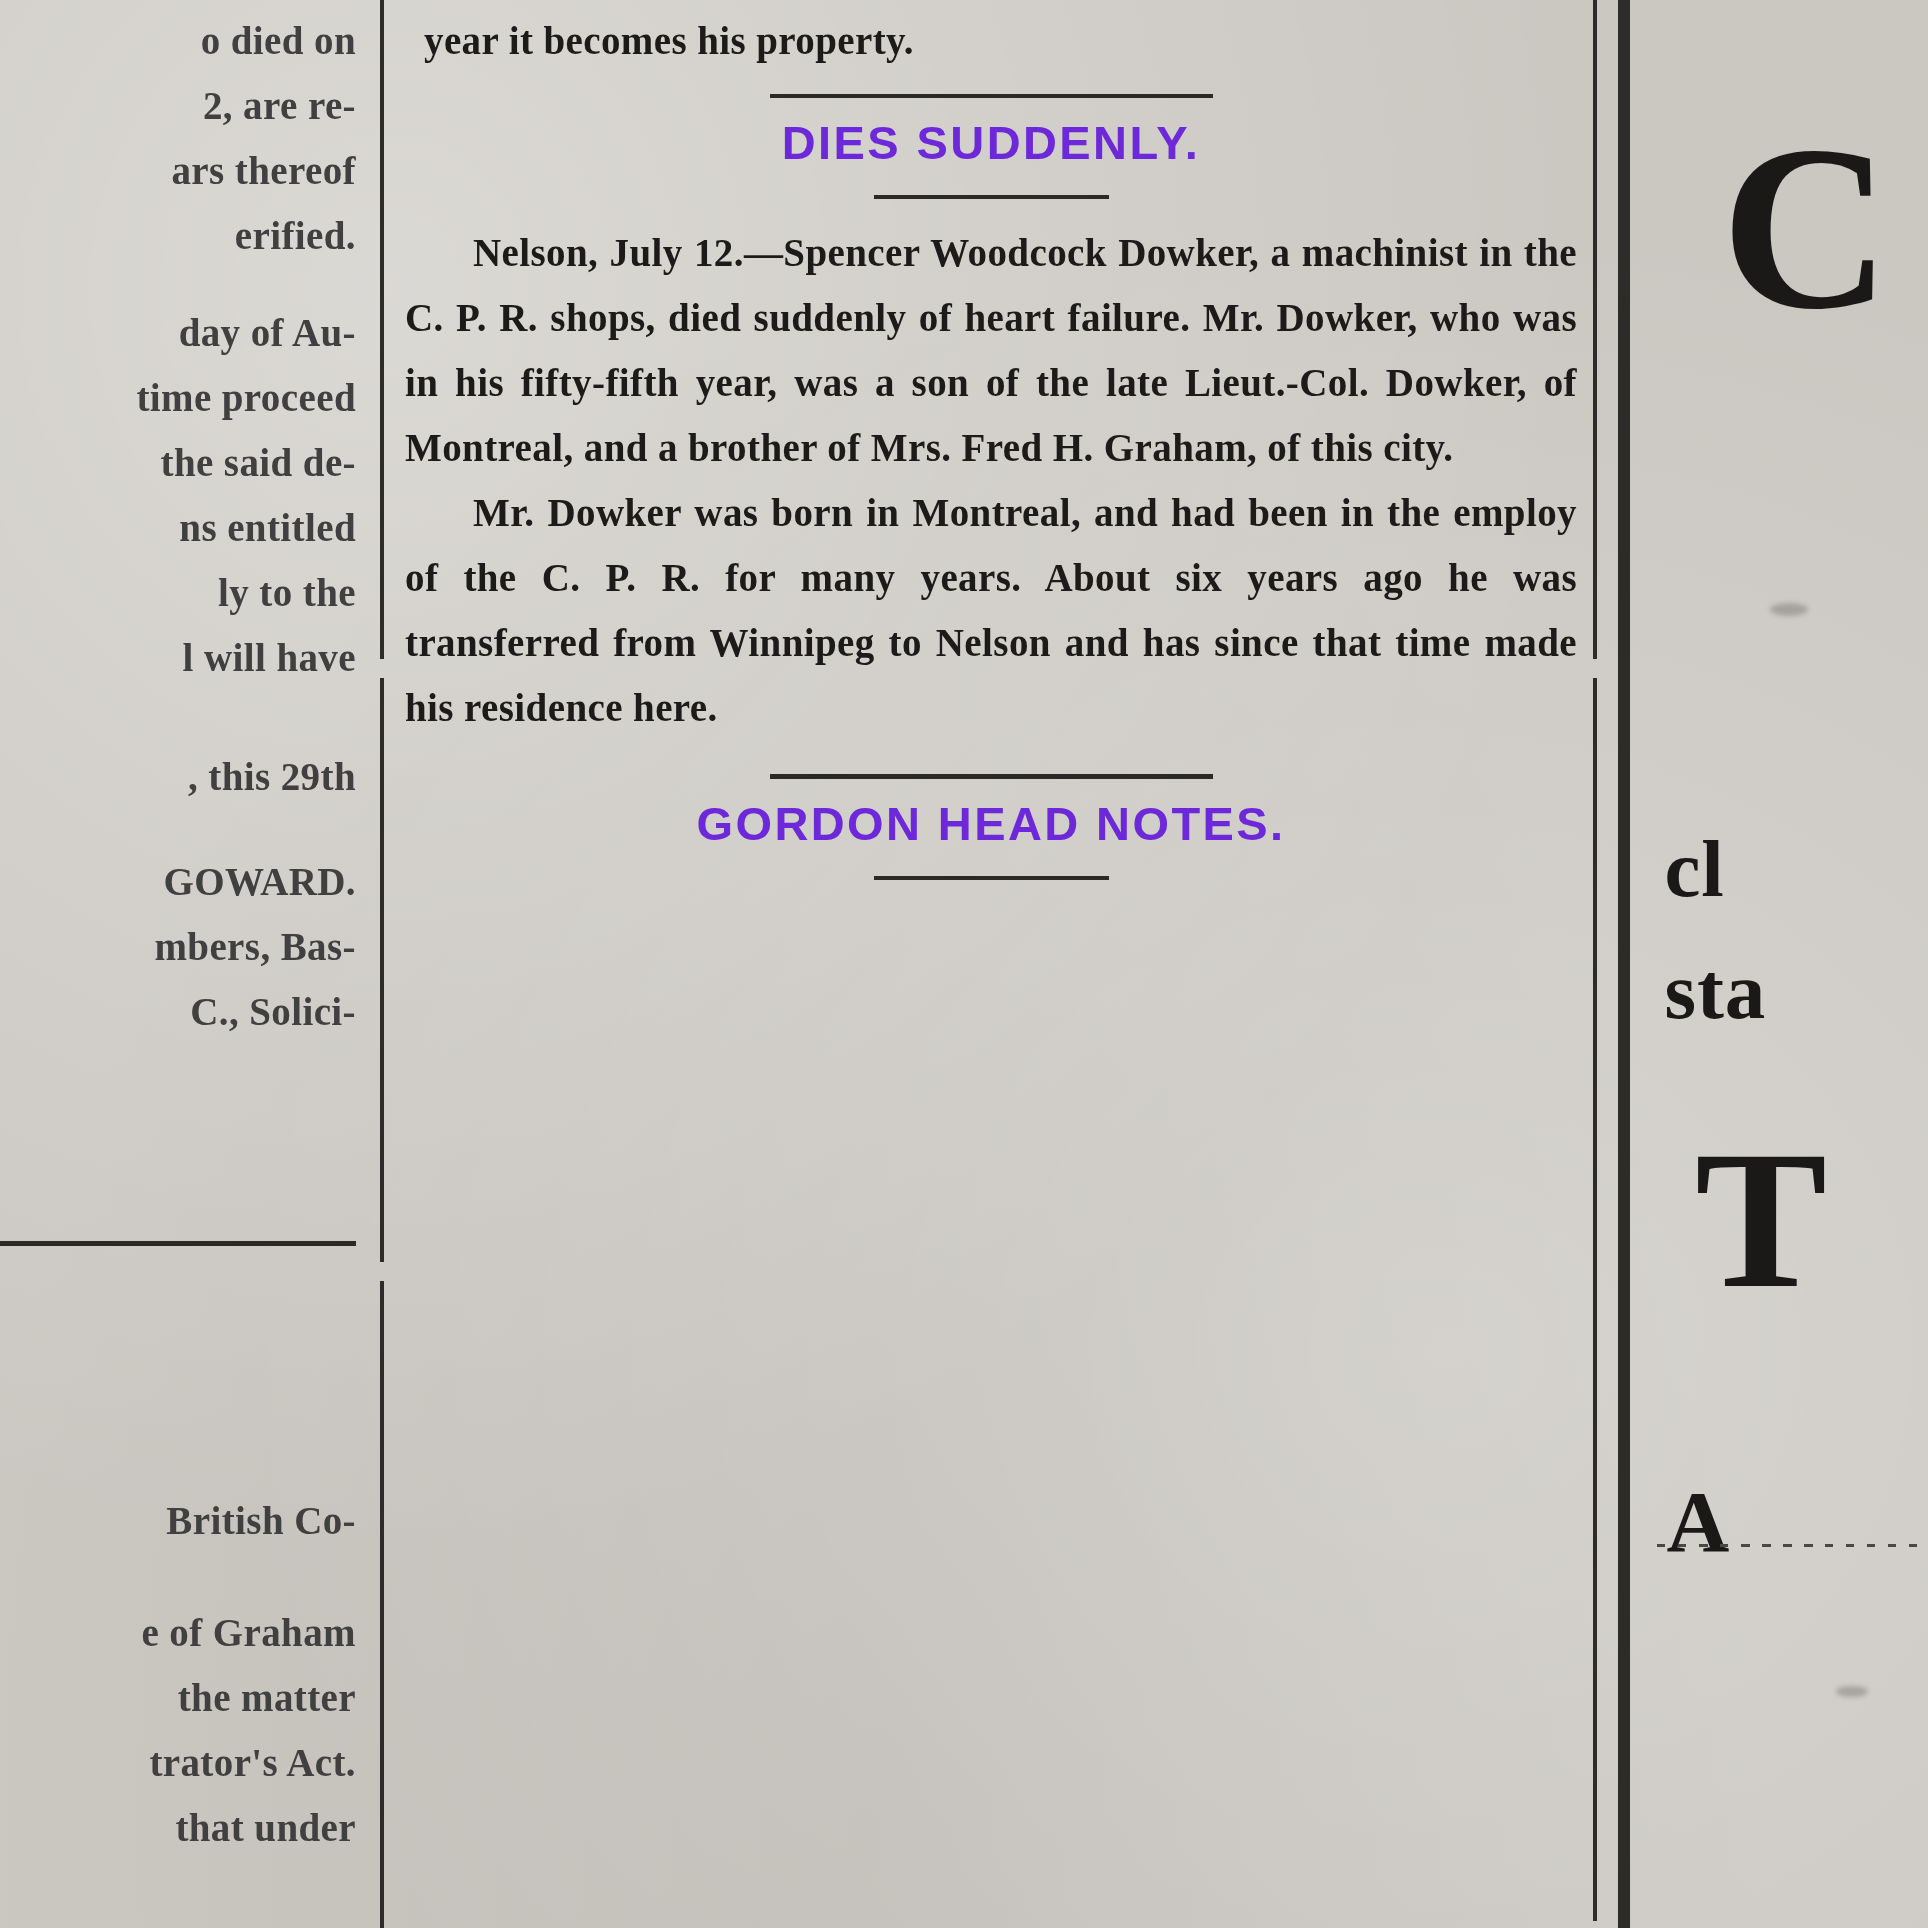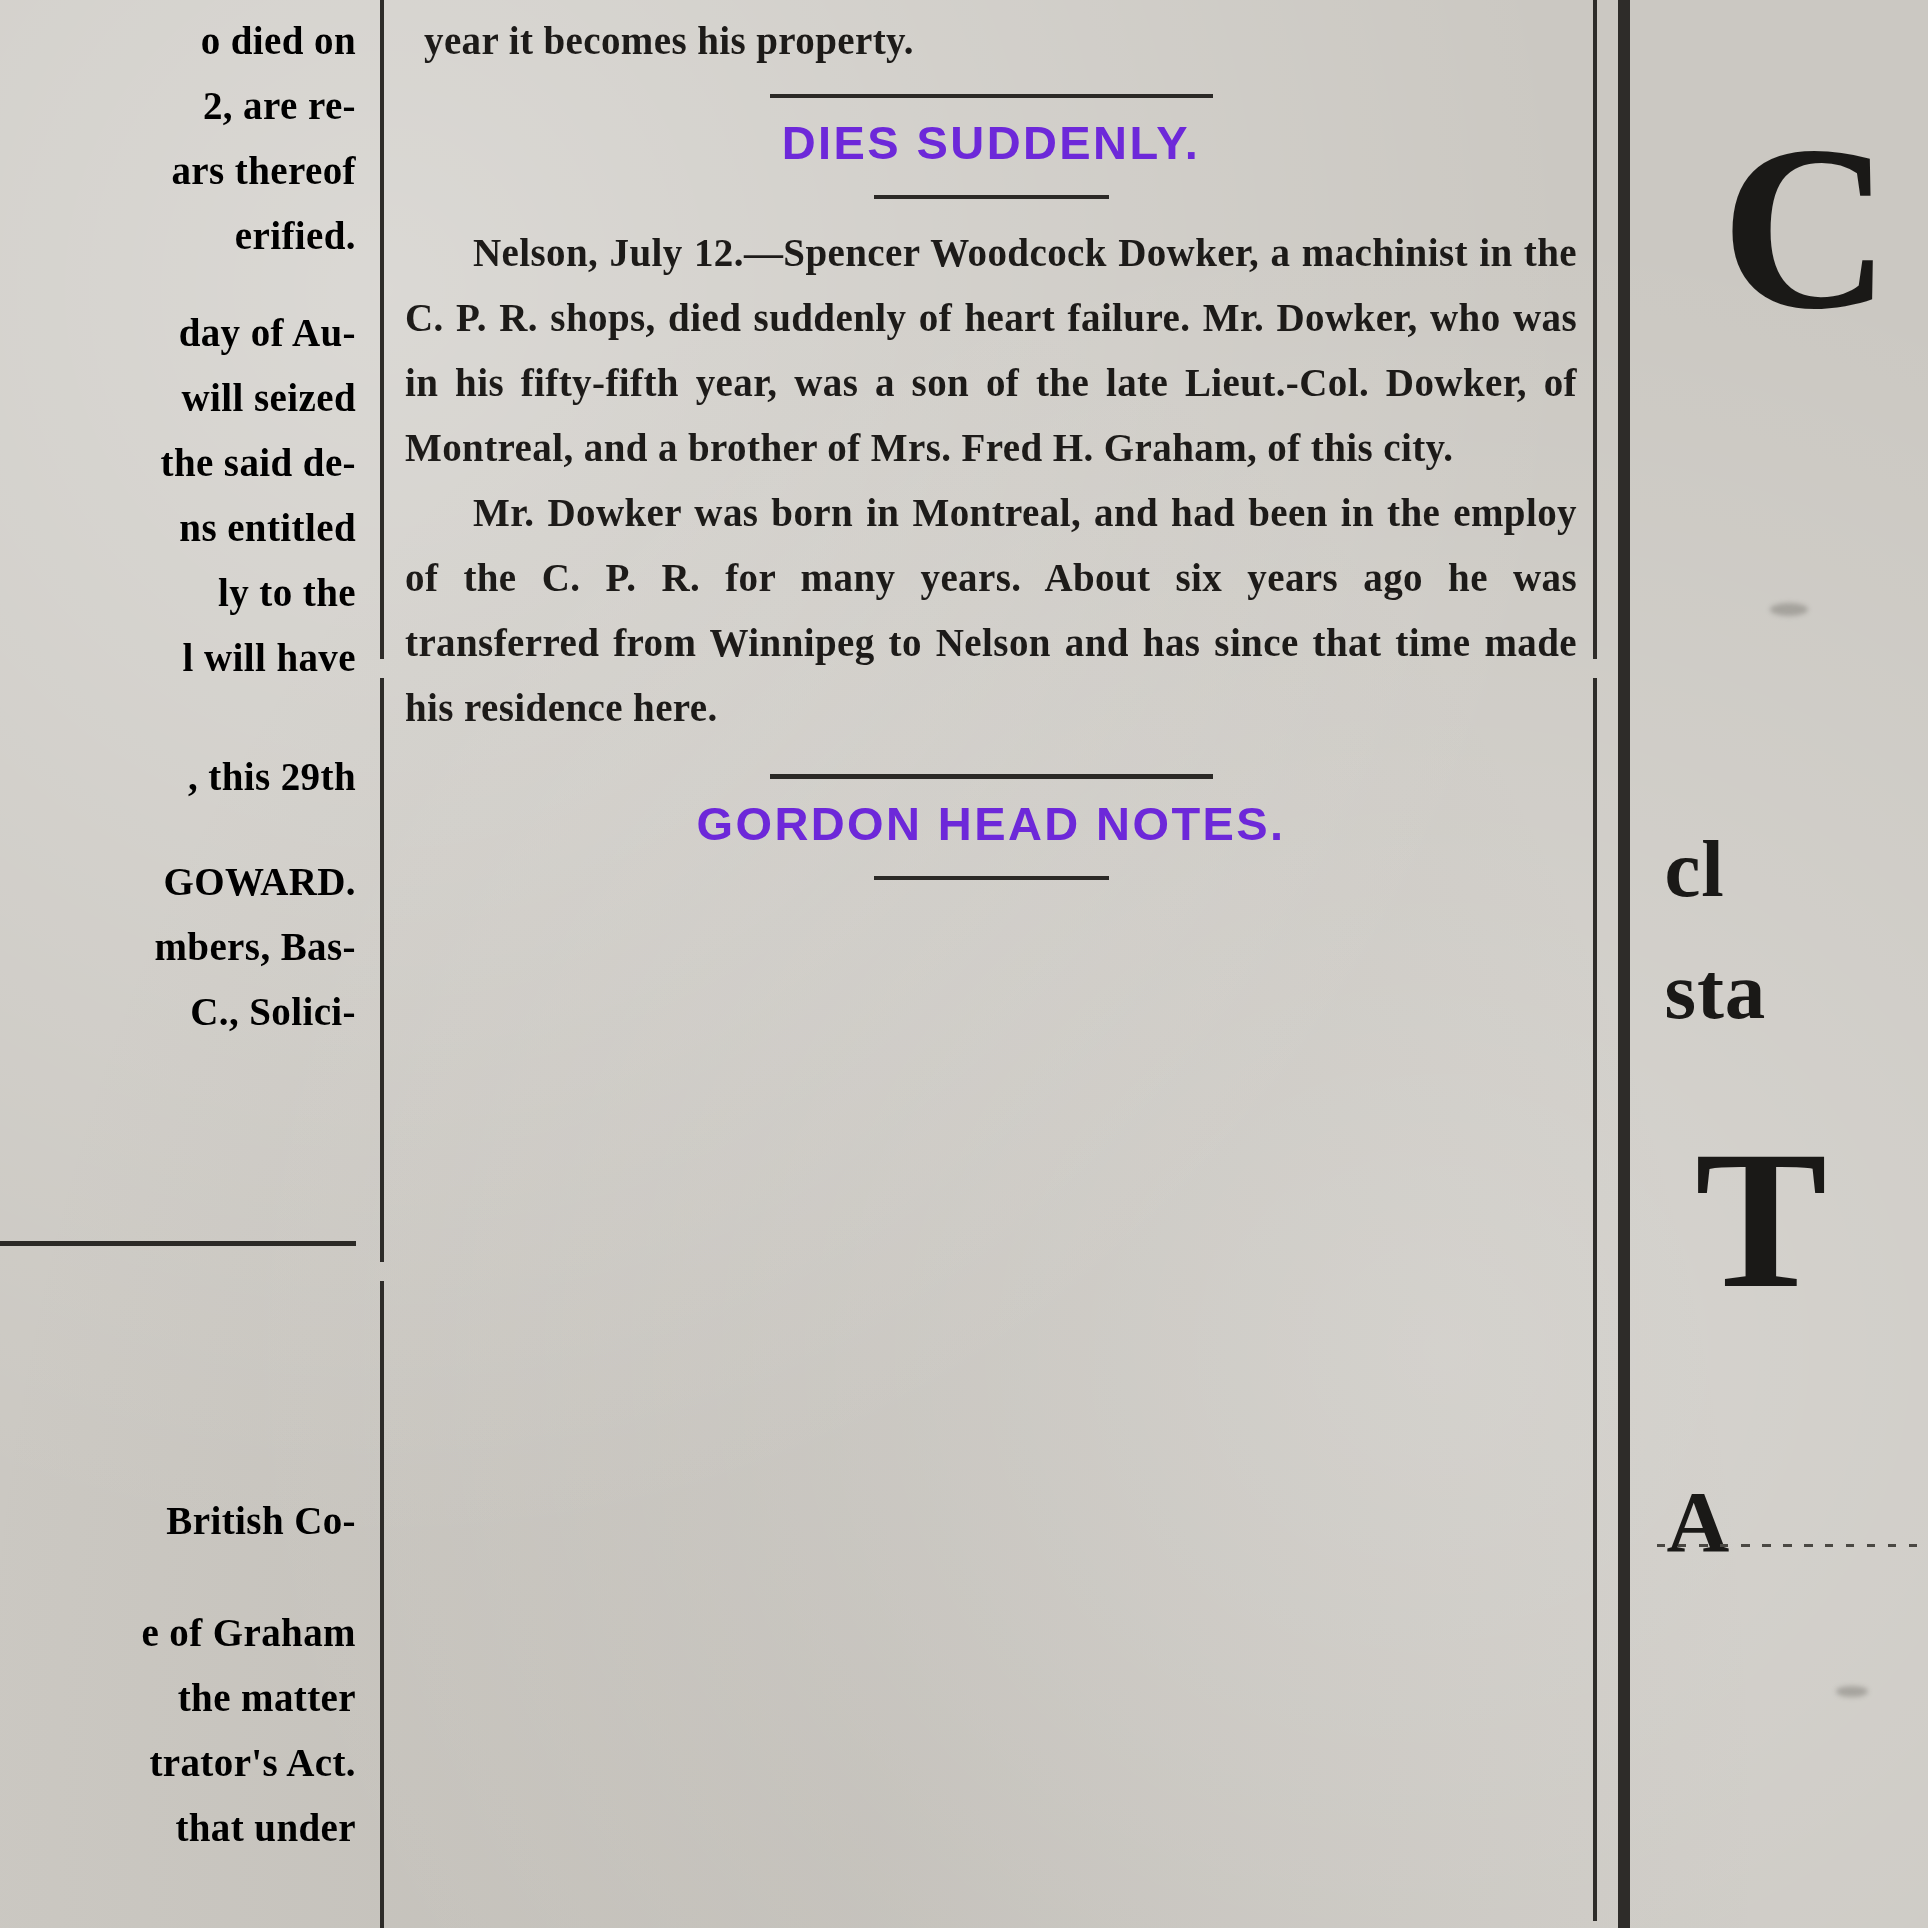--- a/index.html
+++ b/index.html
@@ -61,21 +61,21 @@
   
   .body-text {
     color: #1d1b19;
     font-size: 39px;
     line-height: 65px;
     letter-spacing: 0.4px;
     text-align: justify;
     font-weight: 700;
   }
   .left-line {
-    color: #000000;
+    color: #404040;
     font-size: 39px;
     line-height: 65px;
     font-weight: 700;
     text-align: right;
     white-space: nowrap;
     letter-spacing: 0.4px;
   }
   .indent { text-indent: 68px; }
 
   .headline {
@@ -161,21 +161,21 @@
   <div class="rule-v thick" style="left:1618px; height:1928px; top:0;"></div>
 
   <div class="col-left">
     <div style="position:absolute; left:0; top:7.5px; width:356px;">
       <div class="left-line">o died    on</div>
       <div class="left-line">2, are re-</div>
       <div class="left-line">ars thereof</div>
       <div class="left-line">erified.</div>
       <div class="left-line" style="height:32px;"></div>
       <div class="left-line">day of Au-</div>
-      <div class="left-line">will seized</div>
+      <div class="left-line">time proceed</div>
       <div class="left-line">the said de-</div>
       <div class="left-line">ns   entitled</div>
       <div class="left-line">ly  to    the</div>
       <div class="left-line">l will have</div>
     </div>
 
     <div style="position:absolute; left:0; top:744px; width:356px;">
       <div class="left-line">, this 29th</div>
       <div class="left-line" style="height:40px;"></div>
       <div class="left-line">GOWARD.</div>

